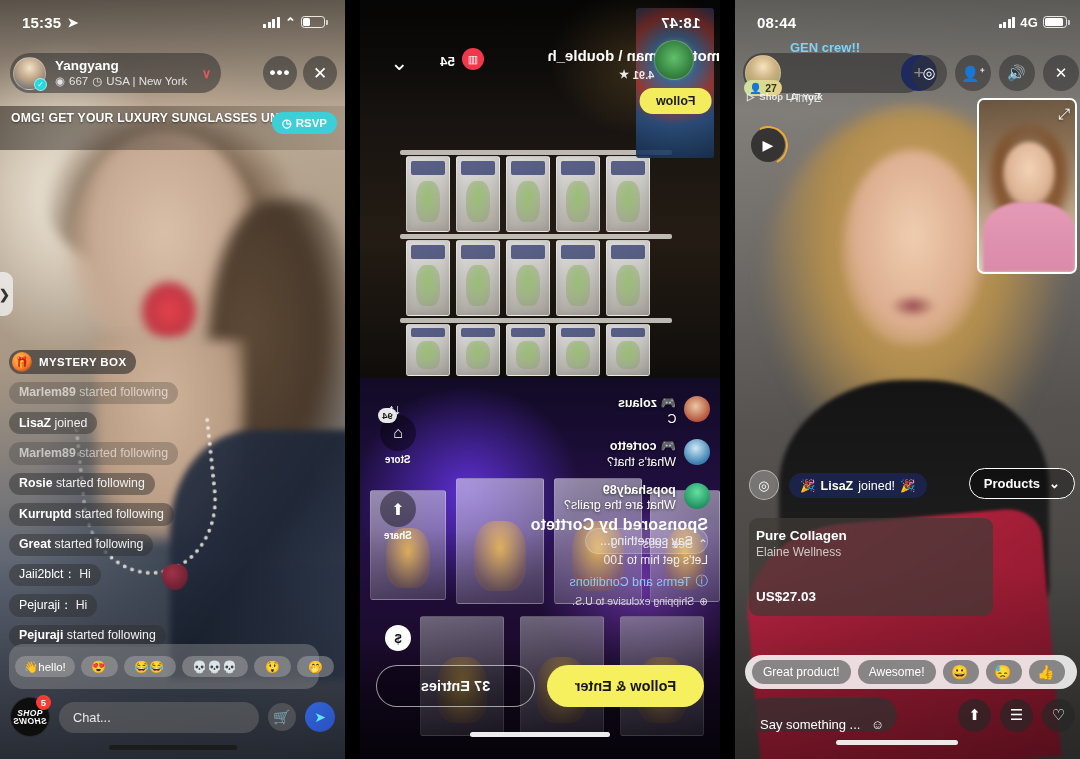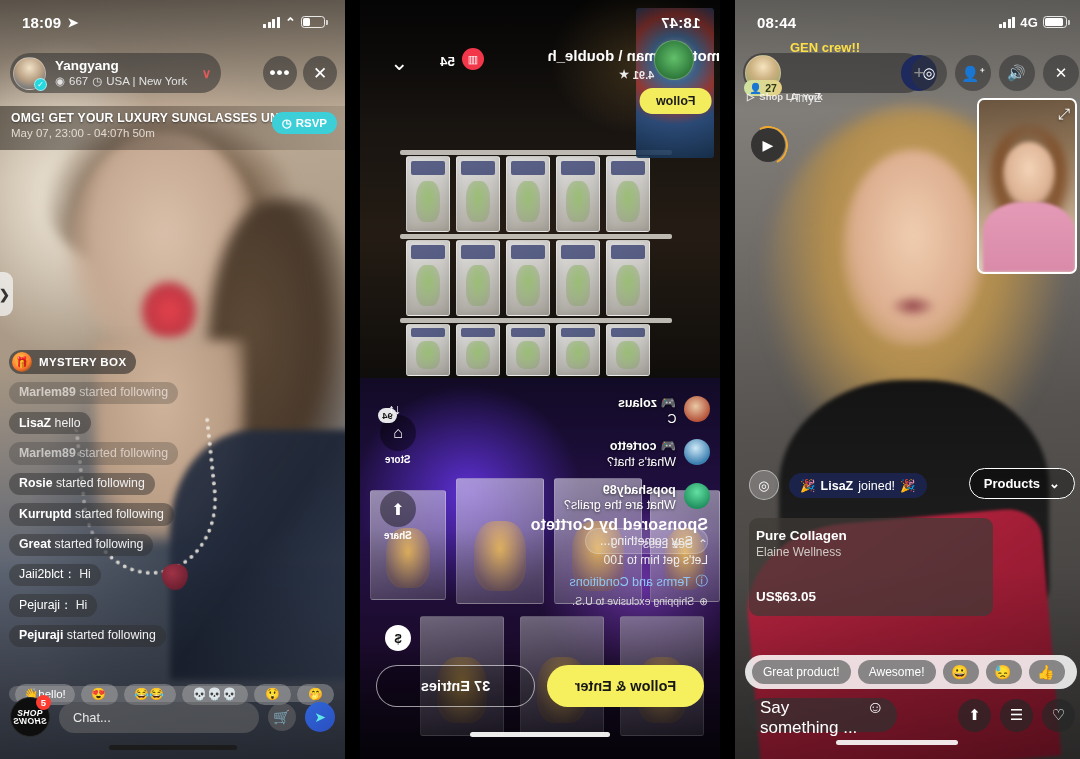--- a/index.html
+++ b/index.html
@@ -175,21 +175,21 @@
   #p1-chat .msg {
     align-self:flex-start; padding:3.5px 10px; border-radius:11px;
     background: rgba(45,45,45,.46); color:#fff; font-size:12.3px;
     line-height:1.25; white-space:nowrap;
   }
   #p1-chat .msg b { font-weight: 700; }
   #p1-chat .msg .act { font-weight: 400; color:#f0f0f0; }
   #p1-chat .msg.f0 { opacity:.55; }
 
   #p1-quick {
-    position:absolute; left:9px; bottom:57px; width: 310px; height:16px;
+    position:absolute; left:9px; bottom:70px; width: 310px; height:45px;
     background: rgba(150,150,150,.42); border-radius: 14px;
     display:flex; align-items:center; gap:6px; padding: 0 6px;
   }
   #p1-quick .q {
     height: 21px; border-radius: 11px; background: rgba(175,175,175,.45);
     display:flex; align-items:center; justify-content:center; gap:2px;
     color:#fff; font-size:11.5px; padding: 0 9px; white-space:nowrap;
   }
   #p1-quick .q.emoji { padding: 0 11px; font-size: 12px; }
 
@@ -366,21 +366,21 @@
   #p3-host { left: 8px; top: 53px; width: 182px; height: 40px; border-radius: 20px;
     background: rgba(48,48,48,.62); display:flex; align-items:center; padding-left: 2px; }
   #p3-host .av { width: 36px; height:36px; border-radius:50%; flex:none; position:relative;
     background: radial-gradient(circle at 50% 32%, #f6e3bf 0%, #cbb07f 45%, #8aa05f 100%);
     border:1px solid rgba(255,255,255,.25); }
   #p3-host .vbadge { position:absolute; left:-2px; bottom:-6px; height:16px; min-width:38px;
     border-radius:999px; padding:0 5px; gap:3px;
     background: linear-gradient(90deg,#cfe3a2,#e7cf86); color:#2c3a18;
     font-size:10.5px; font-weight:800; display:flex; align-items:center; justify-content:center; }
   #p3-host .meta { margin-left: 9px; line-height: 1.25; }
-  #p3-host .nm { font-size: 13px; font-weight:700; color:#fde047; }
+  #p3-host .nm { font-size: 13px; font-weight:700; color:#7dd3fc; }
   #p3-host .sub { font-size: 12px; color:#dcdcdc;margin-top:34px; }
   #p3-plus { left: 166px; top: 55px; width: 36px; height:36px; border-radius:50%;
     background:#1e2a5e; font-size: 19px; font-weight:300; }
   #p3-wm { left: 12px; top: 91px; display:flex; align-items:center; gap:5px;
     font-size: 9.5px; font-weight:700; color: rgba(255,255,255,.8); }
   #p3-actions { right: 8px; top: 55px; display:flex; gap: 8px; }
   #p3-actions .b { width: 36px; height:36px; border-radius:50%;
     background: rgba(50,50,50,.55); font-size:15px; }
   #p3-pip { right: 10px; top: 98px; width: 100px; height: 176px; border-radius: 7px;
     border: 2.5px solid #fff; overflow: hidden;
@@ -435,22 +435,22 @@
   #p3-quick { left: 10px; right: 10px; bottom: 70px; height: 34px; border-radius: 17px;
     background: rgba(255,255,255,.85); display:flex; align-items:center; gap: 7px;
     padding: 0 7px; }
   #p3-quick .q { height: 24px; border-radius: 12px; background: rgba(118,118,118,.85);
     color:#fff; font-size: 12px; display:flex; align-items:center; justify-content:center;
     padding: 0 11px; white-space:nowrap; }
   #p3-quick .q.em { width: 36px; padding: 0; font-size: 14px; }
   #p3-bottom { left: 0; right: 0; bottom: 26px; height: 36px; display:flex;
     align-items:center; gap: 9px; padding: 0 12px; }
   #p3-say { width: 150px; height: 34px; border-radius: 17px; background: rgba(48,48,48,.72);
-    display:flex; align-items:flex-start; justify-content:space-between; padding: 0 13px;
-    color:#fff; font-size: 17px; flex:none; }
+    display:flex; align-items:flex-end; justify-content:space-between; padding: 0 13px;
+    color:#fff; font-size: 13px; flex:none; }
   #p3-bottom .spacer { flex: 1; }
   #p3-bottom .b { width: 33px; height: 33px; border-radius:50%; background: rgba(38,38,38,.7);
     font-size: 15px; flex:none; }
   #panel-3 .homebar { background:#fff; opacity:.9; bottom: 14px; width: 122px; left: 46%; }
 </style>
 </head>
 <body>
 
 <div class="stage">
 
@@ -462,21 +462,21 @@
     <div class="hair-side"></div>
     <div class="neck"></div>
     <div class="suit"></div>
     <div class="pearls"></div>
     <div class="pendant"></div>
     <div class="scrim-top"></div>
     <div class="scrim-bottom"></div>
 
     <div class="statusbar">
       <div style="display:flex;align-items:center;gap:6px;">
-        <span>18:09</span>
+        <span>15:35</span>
         <span style="font-size:13px;">➤</span>
       </div>
       <div class="right">
         <span class="bars">
             <i></i>
             <i></i>
             <i></i>
             <i></i>
           </span>
         <span style="font-size:13px;">⌃</span>
@@ -500,21 +500,20 @@
         </span>
       </div>
       <span class="chev">∨</span>
     </div>
 
     <div class="circ abs" id="p1-more">•••</div>
     <div class="circ abs" id="p1-close">✕</div>
 
     <div class="abs" id="p1-promo">
       <div class="t1">OMG! GET YOUR LUXURY SUNGLASSES UNDE.</div>
-      <div class="t2">May 07, 23:00 - 04:07h 50m</div>
     </div>
     <div id="p1-rsvp">
       <span>◷</span>
       <span>RSVP</span>
     </div>
 
     <div class="abs" id="p1-sidetab">
       <span>❯</span>
     </div>
 
@@ -523,21 +522,21 @@
       <span class="lb">MYSTERY BOX</span>
     </div>
 
     <div id="p1-chat">
       <div class="msg f0">
         <b>Marlem89</b>
         <span class="act">started following</span>
       </div>
       <div class="msg">
         <b>LisaZ</b>
-        <span class="act">hello</span>
+        <span class="act">joined</span>
       </div>
       <div class="msg f0">
         <b>Marlem89</b>
         <span class="act">started following</span>
       </div>
       <div class="msg">
         <b>Rosie</b>
         <span class="act">started following</span>
       </div>
       <div class="msg">
@@ -782,21 +781,21 @@
     </div>
     <div class="abs" id="p3-products">
       <span>Products</span>
       <span>⌄</span>
     </div>
 
     <div class="abs" id="p3-card">
       <div class="info">
         <div class="pname">Pure Collagen</div>
         <div class="pbrand">Elaine Wellness</div>
-        <div class="pprice">US$63.05</div>
+        <div class="pprice">US$27.03</div>
       </div>
     </div>
 
     <div class="abs" id="p3-quick">
       <div class="q">Great product!</div>
       <div class="q">Awesome!</div>
       <div class="q em">😀</div>
       <div class="q em">😓</div>
       <div class="q em">👍</div>
     </div>

